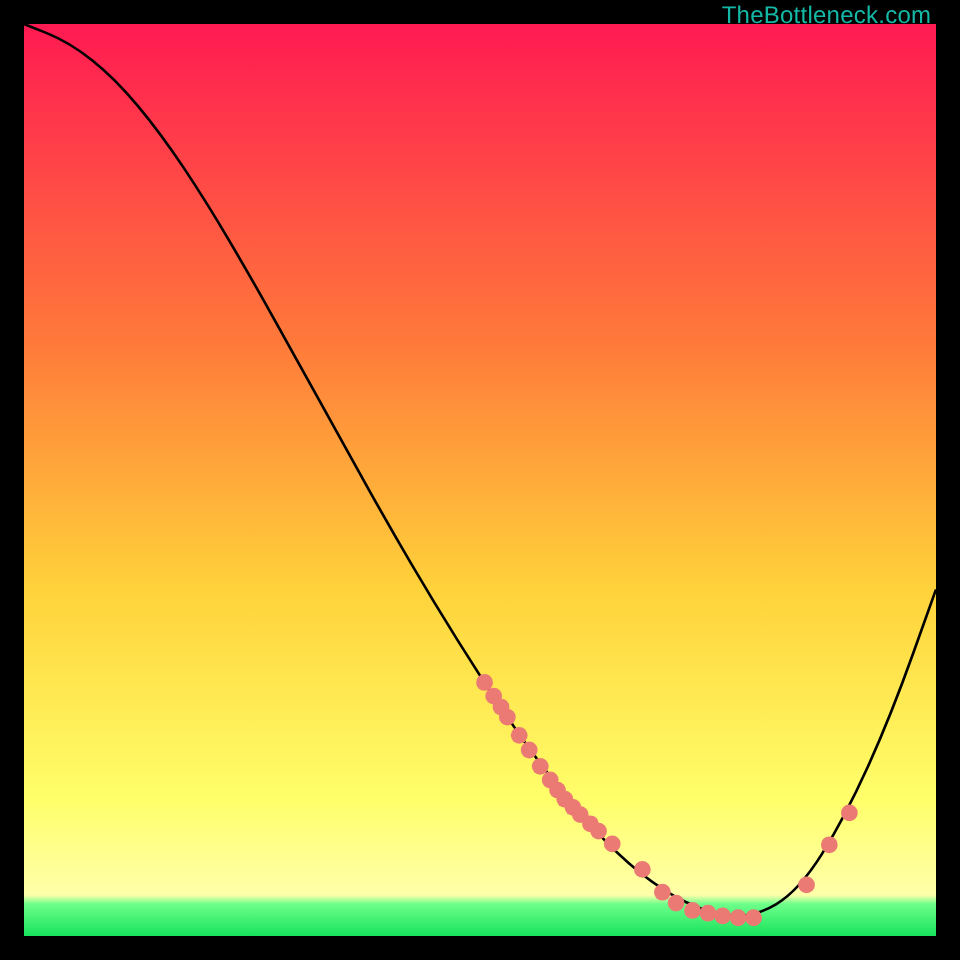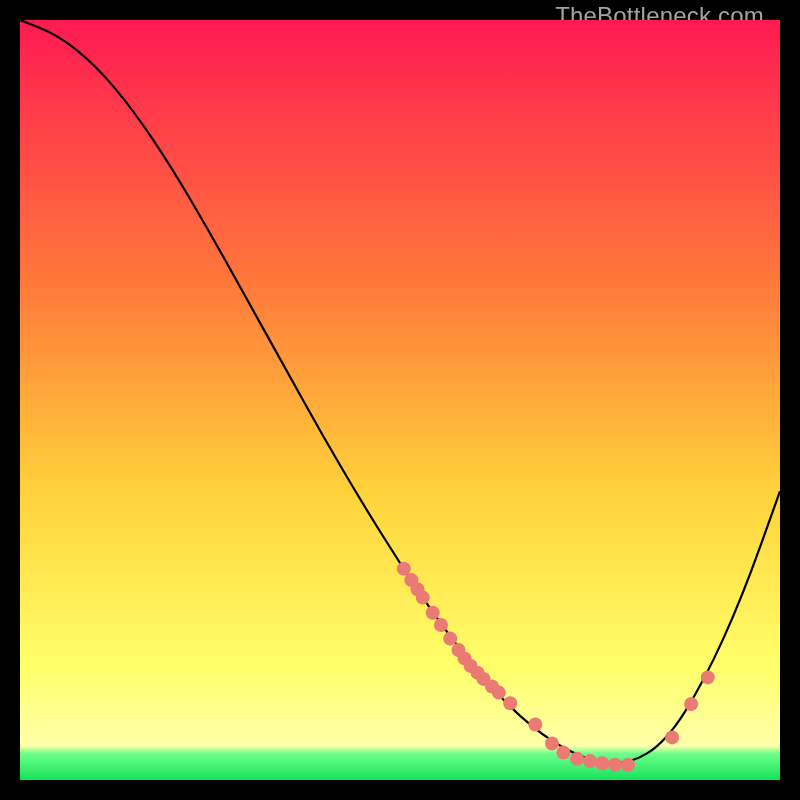--- a/index.html
+++ b/index.html
@@ -22,23 +22,23 @@
   .plot {
     position: absolute;
     left: 0;
     top: 0;
     width: 760px;
     height: 760px;
   }
   .watermark {
     position: absolute;
     top: 2px;
-    right: 36px;
-    color: #a3a3a3;
-    font-size: 24px;
+    right: 24px;
+    color: #14b8a6;
+    font-size: 20px;
     font-weight: 500;
     letter-spacing: 0.2px;
   }
   svg { display: block; }
 </style>
 </head>
 <body>
 
 <div class="watermark">TheBottleneck.com</div>
 

